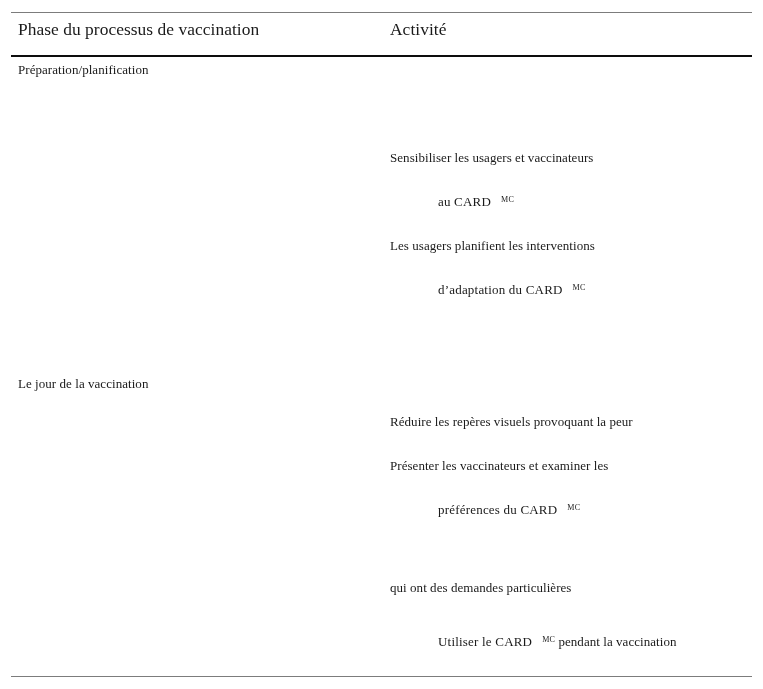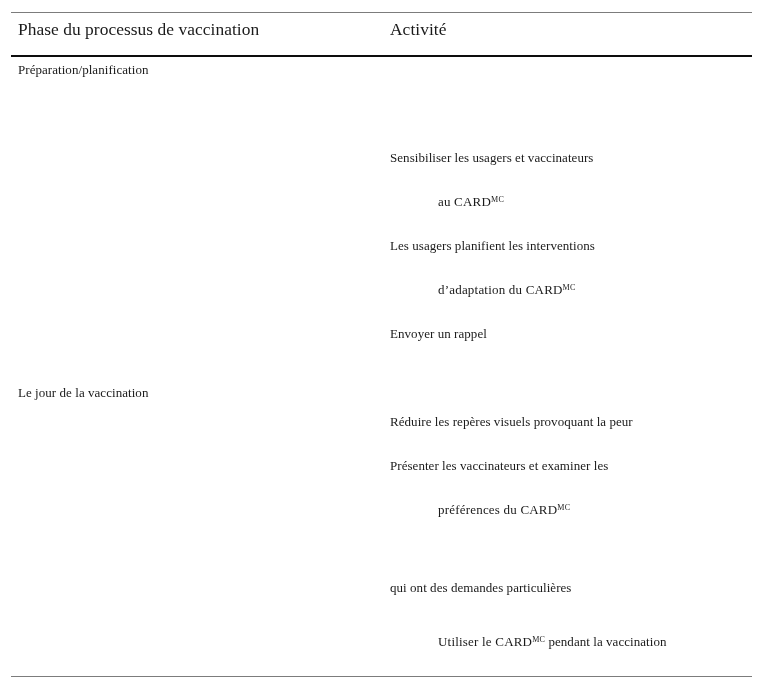--- a/index.html
+++ b/index.html
@@ -48,20 +48,21 @@
   .col-phase    { left: 18px; }
   .col-activity { left: 390px; }
 
   .cell.header-cell { font-size: 17.4px; }
 
   
   .sup-mc {
     font-size: 0.62em;
     vertical-align: 0.52em;
     letter-spacing: 0.2px;
+    margin-left: 10px;
   }
   .card-mark {
     letter-spacing: 0.2px;
     margin-left: 48px;
   }
 </style>
 </head>
 <body>
 
 <div class="table-wrap">
@@ -73,23 +74,22 @@
   <div class="cell header-cell col-phase" style="top:19px">Phase du processus de vaccination</div>
 
   <div class="cell header-cell col-activity" style="top:19px">Activité</div>
 
   <div class="cell col-phase" style="top:63px">Préparation/planification</div>
 
   <div class="cell col-activity" style="top:151px"><span>Sensibiliser les usagers et vaccinateurs</span></div>
   <div class="cell col-activity" style="top:195px"><span class="card-mark">au CARD</span><span class="sup-mc">MC</span></div>
   <div class="cell col-activity" style="top:239px"><span>Les usagers planifient les interventions</span></div>
   <div class="cell col-activity" style="top:283px"><span class="card-mark">d’adaptation du CARD</span><span class="sup-mc">MC</span></div>
-  <div class="cell col-activity" style="top:327px"><span>Envoyer un rappel</span></div>
 
-  <div class="cell col-phase" style="top:386px">Le jour de la vaccination</div>
+  <div class="cell col-phase" style="top:377px">Le jour de la vaccination</div>
 
   <div class="cell col-activity" style="top:415px"><span>Réduire les repères visuels provoquant la peur</span></div>
   <div class="cell col-activity" style="top:459px"><span>Présenter les vaccinateurs et examiner les</span></div>
   <div class="cell col-activity" style="top:503px"><span class="card-mark">préférences du CARD</span><span class="sup-mc">MC</span></div>
   <div class="cell col-activity" style="top:581px"><span>qui ont des demandes particulières</span></div>
   <div class="cell col-activity" style="top:635px"><span class="card-mark">Utiliser le CARD</span><span class="sup-mc">MC</span><span> pendant la vaccination</span></div>
 
 </div>
 
 </body></html>

